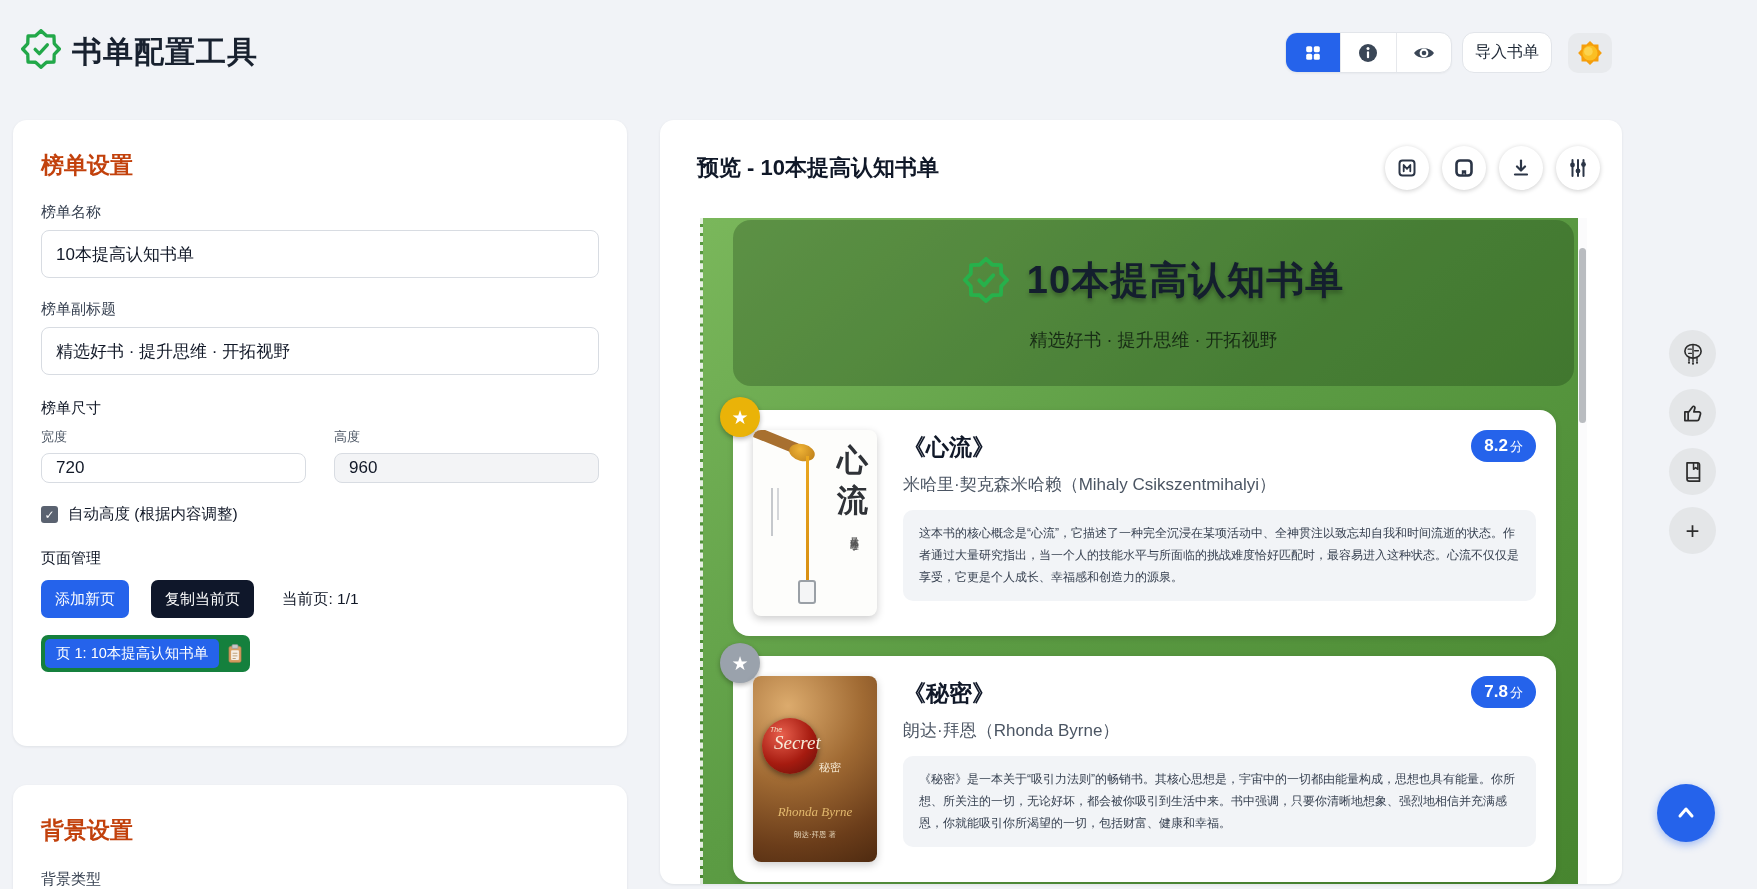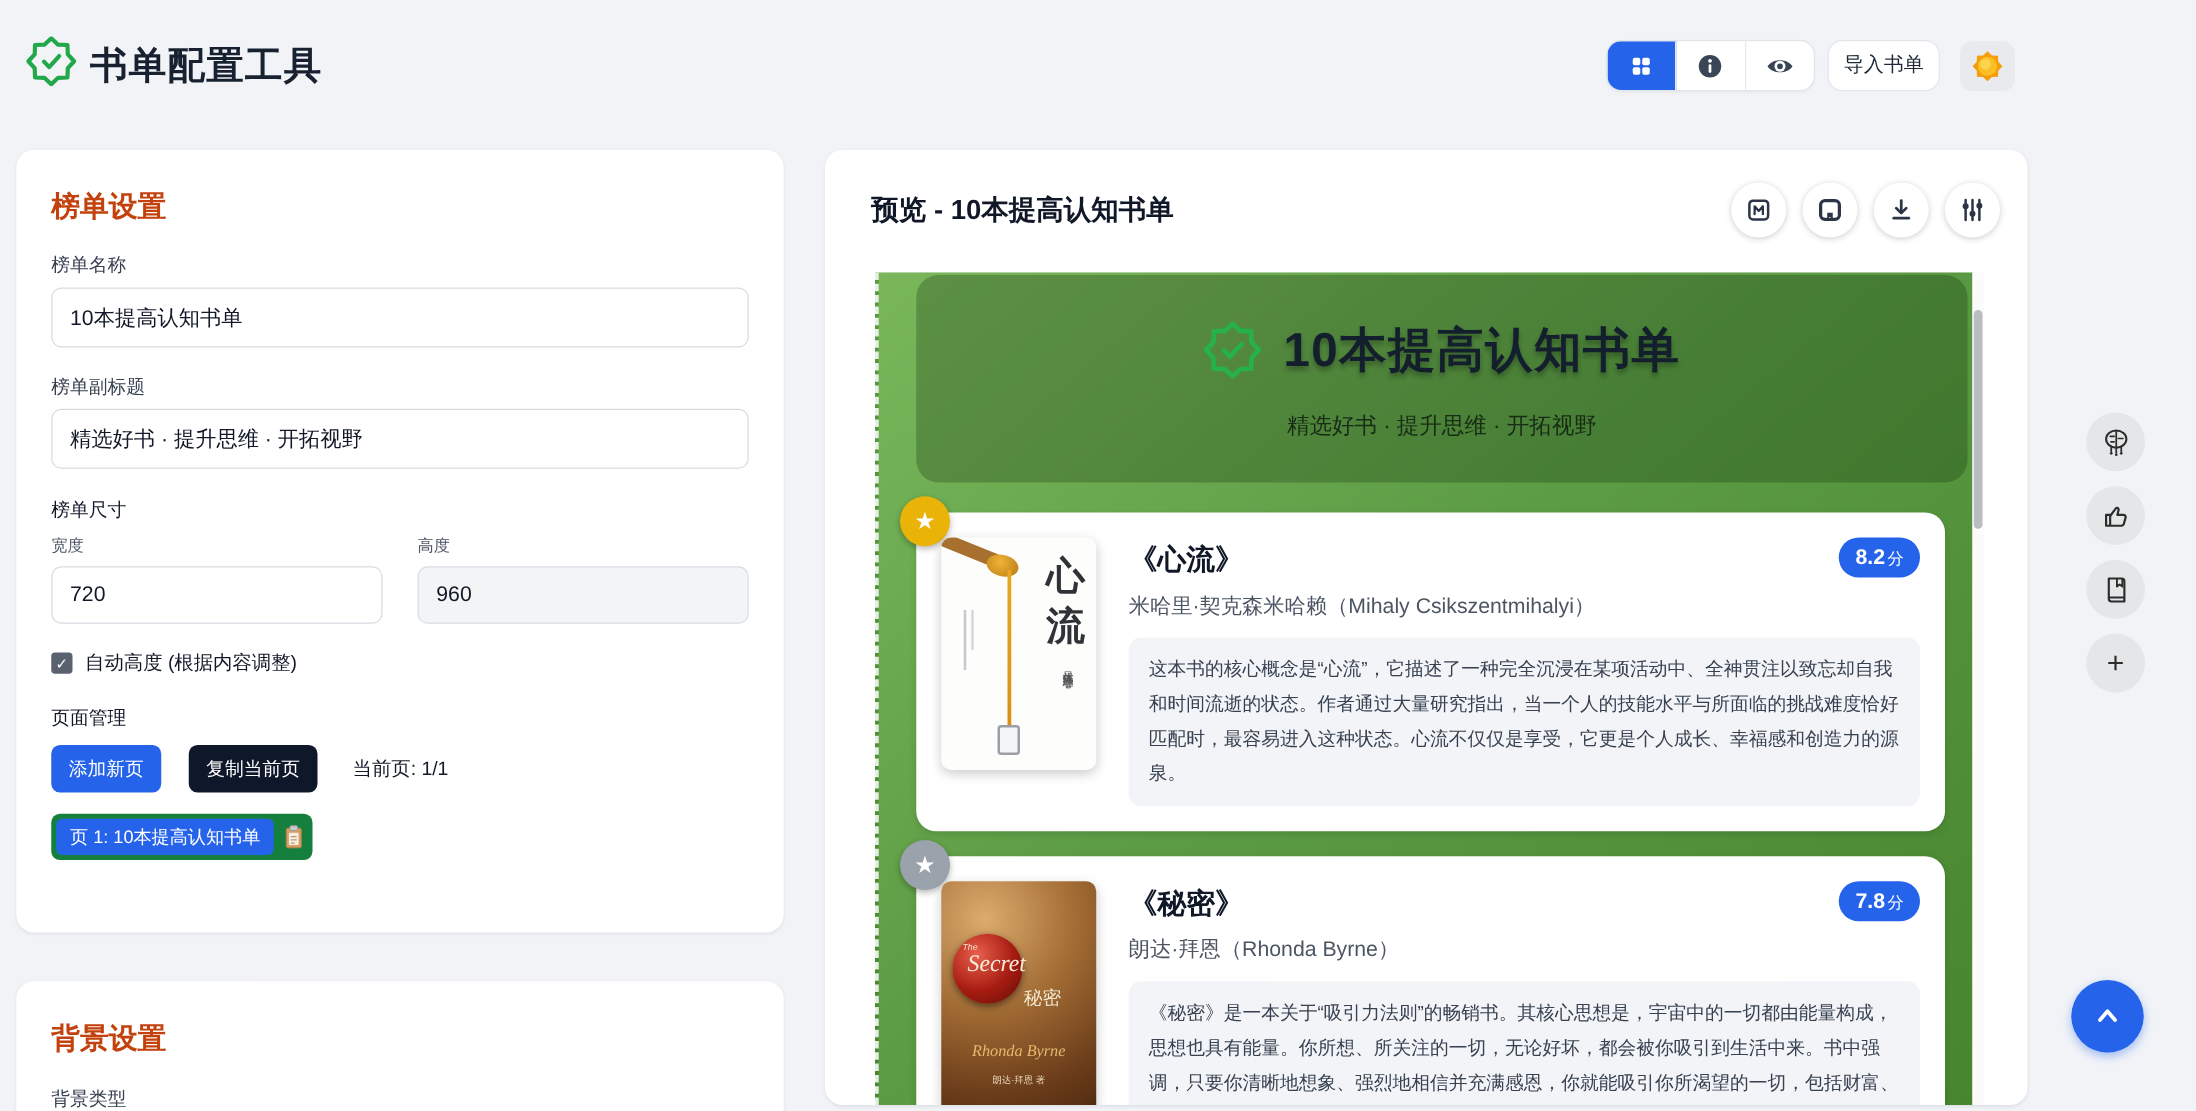--- a/index.html
+++ b/index.html
@@ -26,21 +26,21 @@
   .panel { position:absolute; background:#fff; border-radius:14px; box-shadow:0 1px 3px rgba(16,24,40,.08); }
   .settings-panel { left:13px; top:120px; width:614px; height:626px; padding:30px 28px; }
   .panel h2 { font-size:23px; font-weight:800; color:#c2410c; }
   .field-label { display:block; font-size:15px; color:#374151; margin:22px 0 8px; }
   .text-input { width:100%; height:48px; border:1px solid #d8dce2; border-radius:8px; padding:0 14px;
     font-size:17px; color:#111827; font-family:inherit; background:#fff; }
   .section-label { display:block; font-size:15px; font-weight:500; color:#111827; margin:24px 0 10px; }
   .size-row { display:flex; gap:28px; }
   .size-col { flex:1; }
   .mini-label { display:block; font-size:13px; color:#4b5563; margin-bottom:7px; }
-  .num-input { width:100%; height:46px; border:1px solid #d8dce2; border-radius:8px; padding:0 14px;
+  .num-input { width:100%; height:30px; border:1px solid #d8dce2; border-radius:8px; padding:0 14px;
     font-size:17px; color:#111827; font-family:inherit; background:#fff; }
   .num-input:disabled { background:#f3f4f6; color:#111827; }
   .check-row { display:flex; align-items:center; margin-top:21px; cursor:pointer; }
   .checkbox { width:17px; height:17px; background:#5a6270; border-radius:3px; color:#fff; font-size:12px;
     display:flex; align-items:center; justify-content:center; line-height:1; }
   .check-row label { font-size:15.5px; color:#111827; margin-left:10px; cursor:pointer; }
   .pm-row { display:flex; align-items:center; gap:22px; margin-top:12px; }
   .btn { border:none; border-radius:7px; height:38px; padding:0 14px; font-size:15px; color:#fff;
     font-family:inherit; cursor:pointer; }
   .btn-blue { background:#2563eb; }
@@ -81,21 +81,21 @@
     flex-shrink:0; position:relative; overflow:hidden; }
   .book-main { flex:1; margin-left:26px; }
   .title-row { display:flex; align-items:flex-start; justify-content:space-between; }
   .book-title { font-size:23px; font-weight:800; color:#101828; margin-top:2px; }
   .rating-pill { background:#2563eb; color:#fff; border-radius:17px; padding:6px 13px; display:flex;
     align-items:baseline; gap:2px; }
   .rating-val { font-size:17px; font-weight:700; }
   .rating-unit { font-size:13px; }
   .book-author { margin-top:10px; font-size:17px; color:#4b5563; }
   .book-desc { margin-top:14px; background:#f2f4f7; border-radius:10px; padding:12px 16px;
-    font-size:15px; color:#374151; line-height:1.85; }
+    font-size:12px; color:#374151; line-height:1.85; }
   
   .cover-flow { background:#fdfdfb; }
   .spoon-handle { position:absolute; left:-8px; top:4px; width:58px; height:11px; background:#a8702f; border-radius:6px; transform:rotate(22deg); }
   .spoon-bowl { position:absolute; left:36px; top:14px; width:26px; height:17px; border-radius:50%;
     background:radial-gradient(circle at 40% 35%, #efb335, #b97a17); transform:rotate(14deg); }
   .honey-drip { position:absolute; left:53px; top:26px; width:3px; height:126px; background:linear-gradient(#eaa71f,#d88f12); }
   .honey-jar { position:absolute; left:45px; top:150px; width:18px; height:24px; border:2px solid #9aa0a6;
     border-radius:3px; background:#f4f5f6; }
   .flow-char1 { position:absolute; right:9px; top:10px; font-size:31px; color:#2f3237; font-weight:600; }
   .flow-char2 { position:absolute; right:9px; top:50px; font-size:31px; color:#2f3237; font-weight:600; }
@@ -104,21 +104,21 @@
   .flow-bar1 { position:absolute; left:18px; top:58px; width:2px; height:48px; background:#c5c8cc; }
   .flow-bar2 { position:absolute; left:24px; top:58px; width:2px; height:32px; background:#d4d6d9; }
   
   .cover-secret { background:radial-gradient(circle at 28% 16%, #dcab6d 0%, #a06a33 42%, #6b3d1a 78%, #4e2a10 100%); }
   .seal { position:absolute; left:9px; top:42px; width:56px; height:56px; border-radius:50%;
     background:radial-gradient(circle at 35% 30%, #e8604d 0%, #a61b10 55%, #5f0e08 100%);
     box-shadow:0 2px 6px rgba(0,0,0,.5); }
   .secret-the { position:absolute; left:17px; top:50px; font-size:7px; color:#f4e3c8; font-style:italic; }
   .secret-script { position:absolute; left:21px; top:56px; font-family:"Liberation Serif","DejaVu Serif",serif;
     font-style:italic; font-size:19px; color:#f7ecd9; }
-  .secret-cn { position:absolute; left:66px; top:84px; font-size:15px; color:#f3e6cf; }
+  .secret-cn { position:absolute; left:66px; top:84px; font-size:11px; color:#f3e6cf; }
   .secret-author { position:absolute; left:0; right:0; top:128px; text-align:center;
     font-family:"Liberation Serif","DejaVu Serif",serif; font-style:italic; font-size:13px; color:#e2b96e; }
   .secret-bottom { position:absolute; left:0; right:0; top:154px; text-align:center; font-size:7.5px; color:#e8d9bd; }
   
   .side-fabs { position:absolute; left:1669px; top:330px; display:flex; flex-direction:column; gap:12px; }
   .fab { width:47px; height:47px; border-radius:50%; background:#e4e6e8; border:none; cursor:pointer;
     display:flex; align-items:center; justify-content:center; color:#2c2c2c; font-size:24px; }
   .back-top { position:absolute; left:1657px; top:784px; width:58px; height:58px; border-radius:50%;
     background:#2563eb; border:none; cursor:pointer; display:flex; align-items:center; justify-content:center;
     box-shadow:0 3px 8px rgba(37,99,235,.4); }

